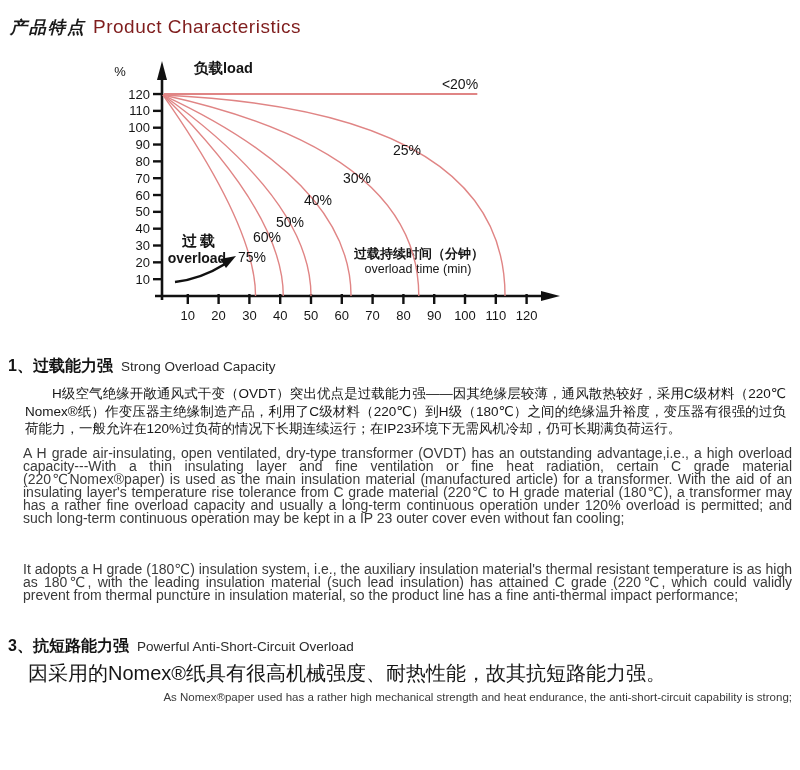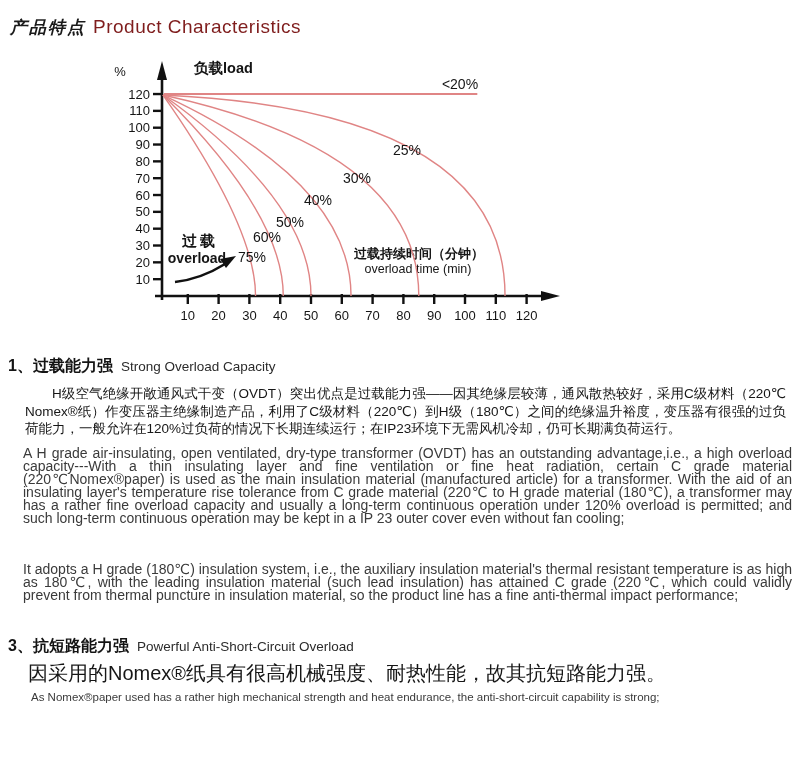--- a/index.html
+++ b/index.html
@@ -26,21 +26,21 @@
   .section{margin-left:8px;margin-right:6px;}
   .s1{margin-top:2px;}
   .s2{margin-top:38px;}
   .s3{margin-top:34px;}
   .sec-head{white-space:nowrap;}
   .sec-head .cn{font-size:16px;font-weight:bold;color:#141414;}
   .sec-head .en{font-size:13.5px;color:#2b2b2b;margin-left:8px;}
   .body-cn{margin:8px 8px 0 17px;font-size:13.5px;font-weight:normal;line-height:17.5px;color:#161616;text-indent:2em;text-align:justify;}
   .body-cn.noindent{text-indent:0;margin-left:20px;font-size:20px;}
   .body-en{margin:9px 2px 0 15px;font-size:14px;line-height:13px;color:#3a3a3a;text-align:justify;}
-  .body-en.single{text-align:left;margin-left:23px;font-size:11.5px;}
+  .body-en.single{text-align:right;margin-left:23px;font-size:11.5px;}
 </style>
 </head>
 <body>
 
 <div class="page-title">
   <span class="cn">产品特点</span><span class="en">Product Characteristics</span>
 </div>
 
 <div class="chart-wrap">
   <svg id="chart-svg" width="480" height="298" viewBox="0 0 480 298">

